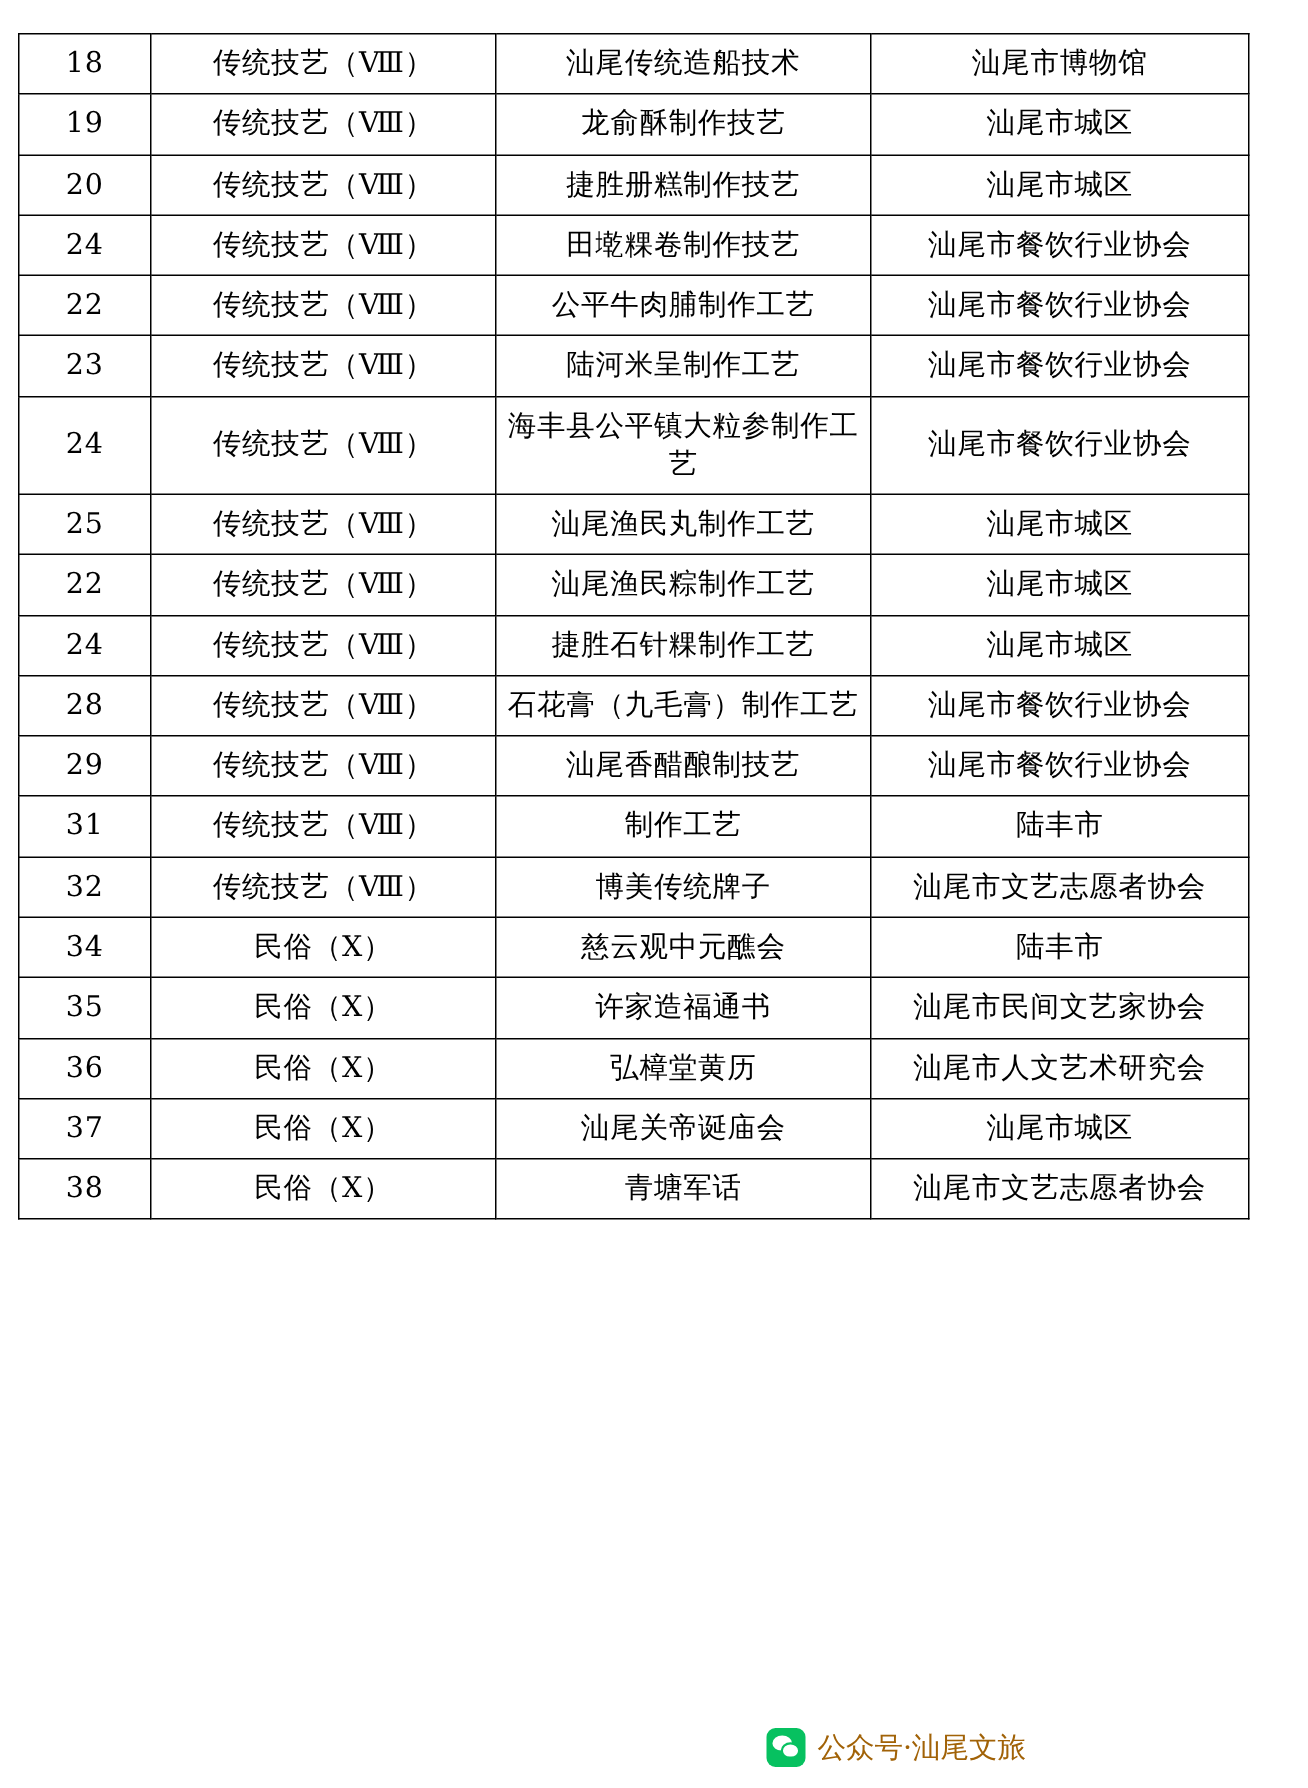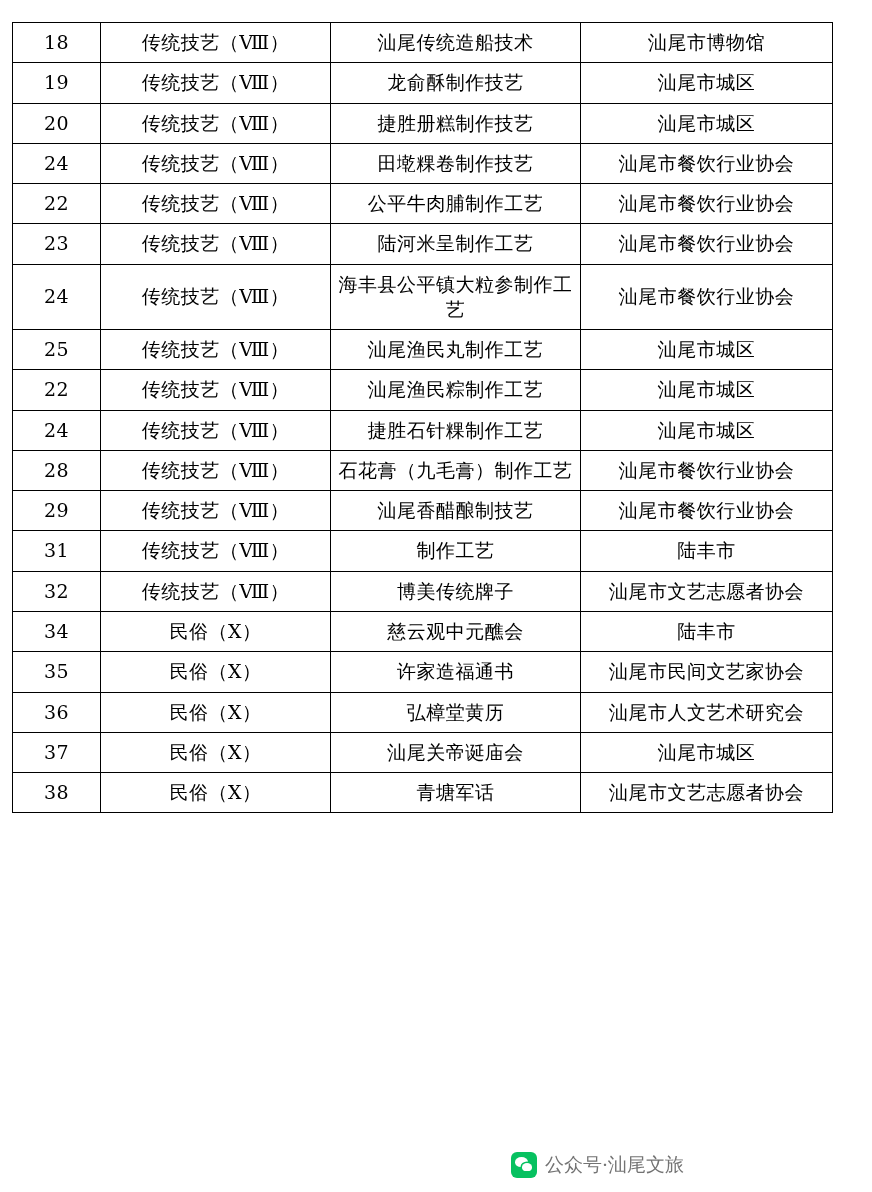--- a/index.html
+++ b/index.html
@@ -48,21 +48,21 @@
     letter-spacing: 0;
   }
   .watermark {
     position: absolute;
     right: 28px;
     bottom: 14px;
     display: flex;
     align-items: flex-end;
     gap: 8px;
     font-size: 19px;
-    color: #737373;
+    color: #a16207;
     font-family: "DejaVu Serif", "Liberation Serif", serif;
   }
   .wx-logo {
     width: 26px;
     height: 26px;
     border-radius: 6px;
     background: #07c160;
     position: relative;
     flex: 0 0 auto;
   }

